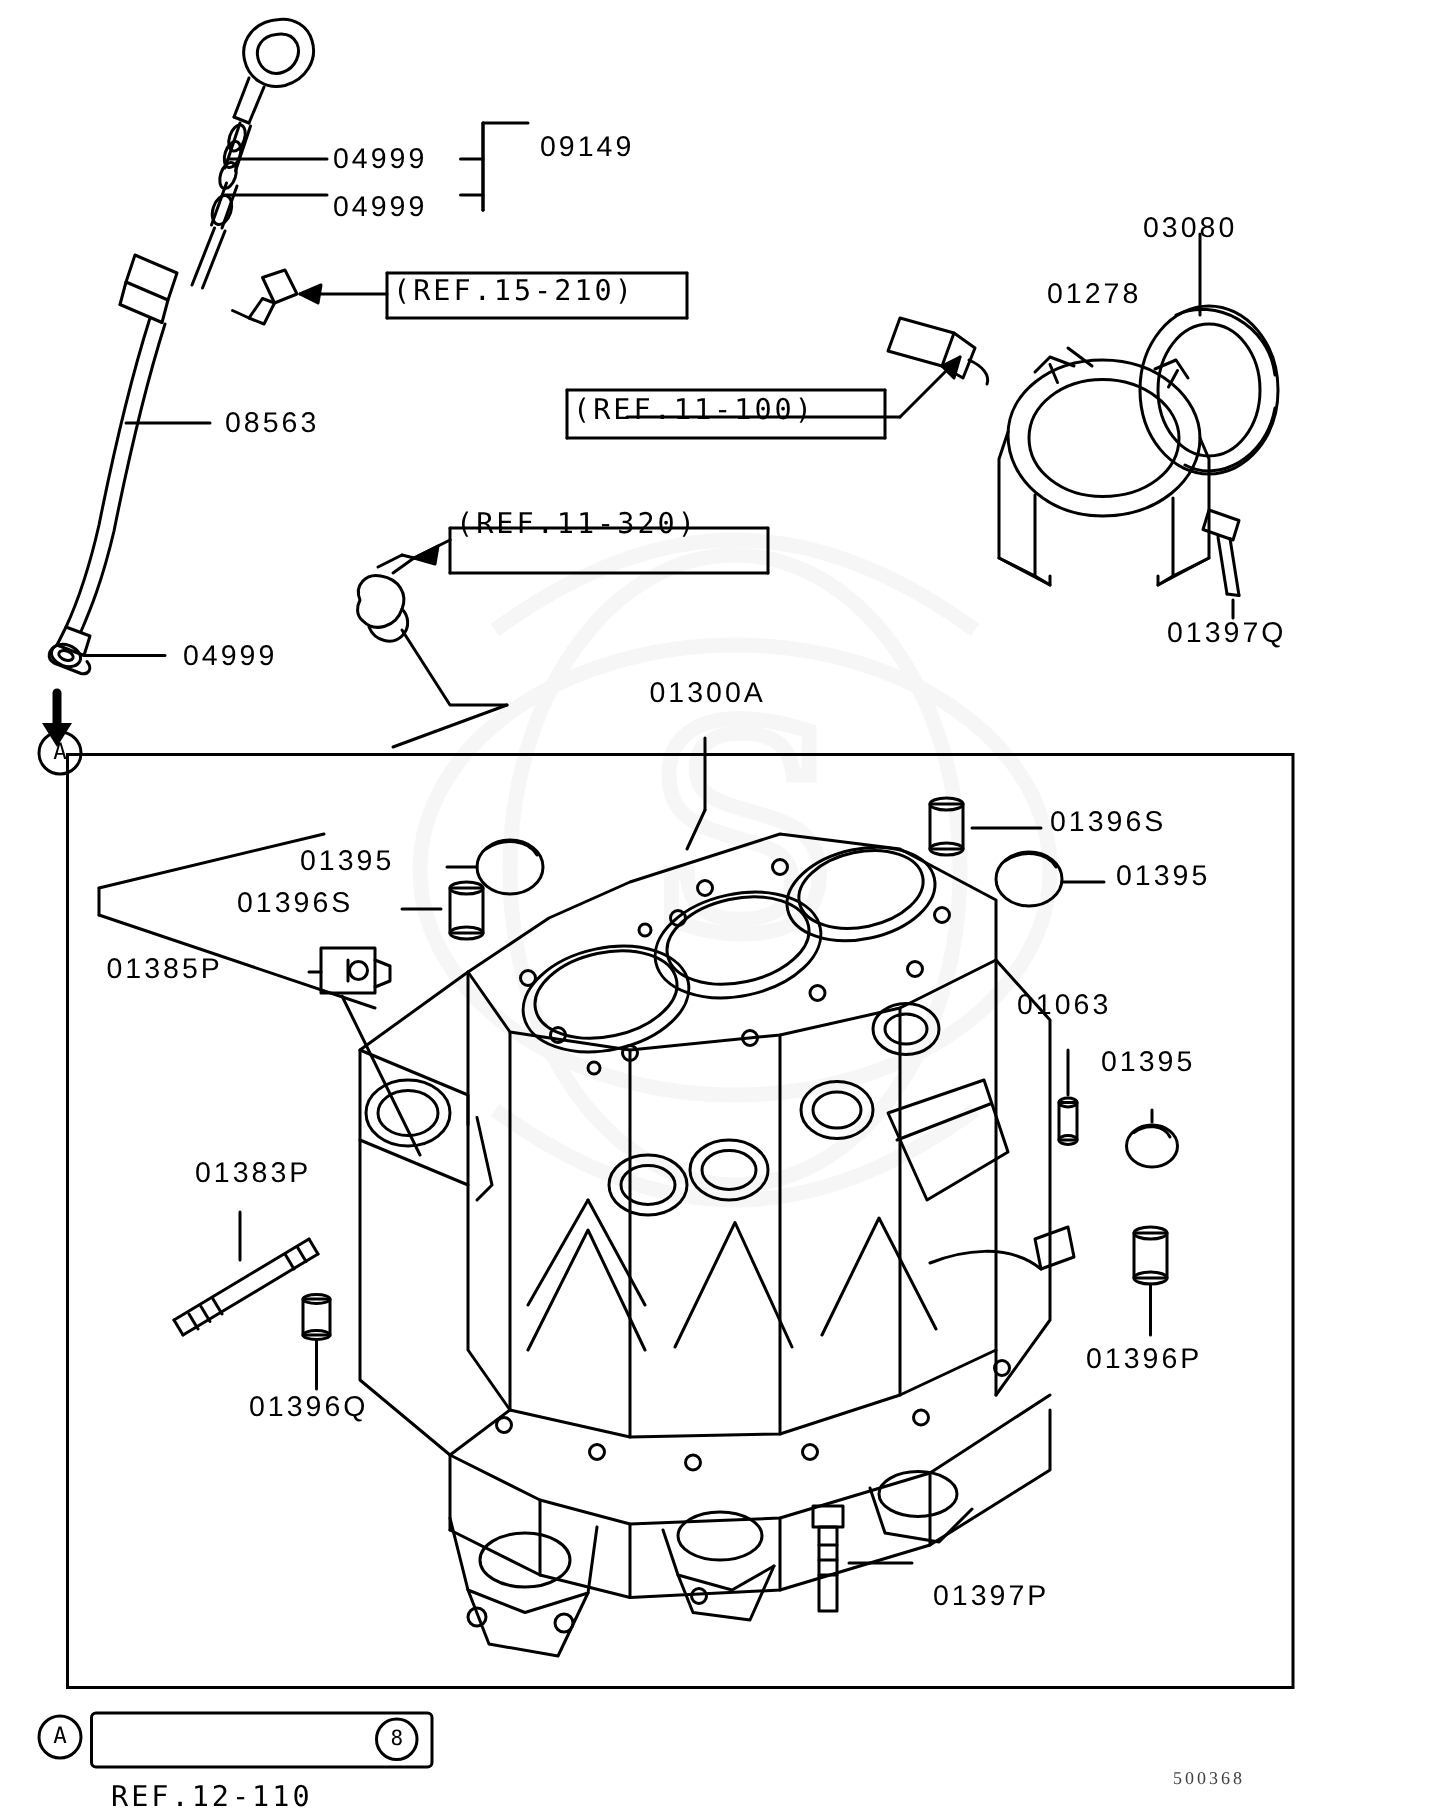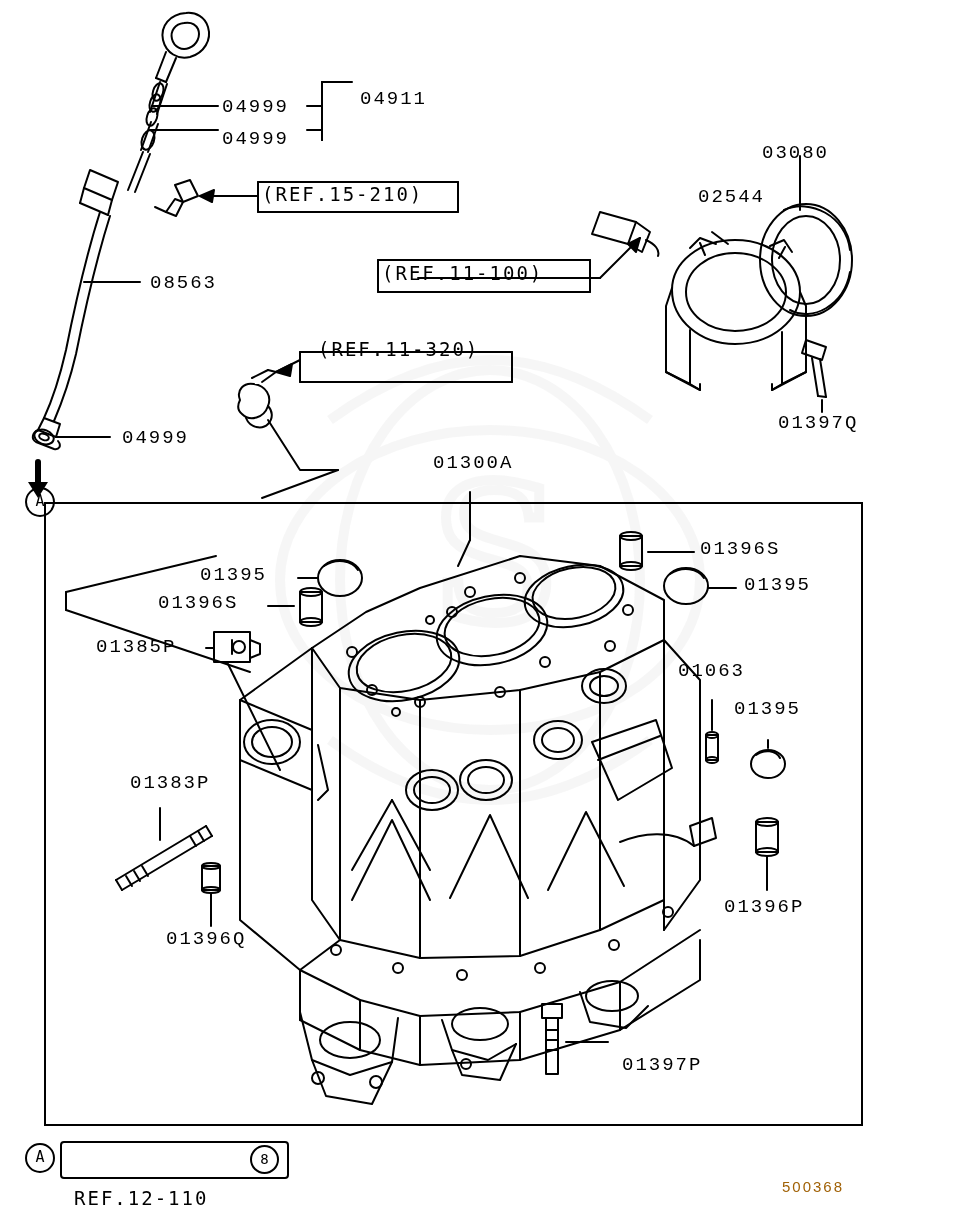--- a/index.html
+++ b/index.html
@@ -7,39 +7,39 @@
     width:960px;height:1210px;
     background:#ffffff;
     font-family:"DejaVu Sans Mono", monospace;
     color:#000;
     position:relative;
     overflow:hidden;
   }
   #stage{position:absolute;left:0;top:0;width:960px;height:1210px;}
   .lbl{
     position:absolute;
-    font-family:Liberation Mono, monospace;
+    font-family:Liberation Sans, sans-serif;
     font-size:19px;
     letter-spacing:2px;
     white-space:nowrap;
     color:#000;
   }
   .ref{
     position:absolute;
     font-family:"DejaVu Sans Mono", monospace;
     font-size:19px;
     letter-spacing:2px;
     white-space:nowrap;
   }
   .code{
     position:absolute;
-    font-family:Liberation Sans, sans-serif;
-    font-size:15px;
+    font-family:Liberation Serif, serif;
+    font-size:12px;
     letter-spacing:2px;
-    color:#a16207;
+    color:#404040;
   }
   svg{position:absolute;left:0;top:0;}
   .wm{
     position:absolute;
     left:180px;top:300px;
     width:620px;height:560px;
     opacity:0.07;
     pointer-events:none;
   }
   .footbox{
@@ -361,44 +361,44 @@
       <path d="M546 1040 L 558 1040"></path>
       <path d="M546 1050 L 558 1050"></path>
       <path d="M566 1042 L 608 1042"></path>
 
     </g>
   </svg>
 
   <div class="mainbox"></div>
 
   <div class="lbl" style="left:222px;top:96px;">04999</div>
-  <div class="lbl" style="left:360px;top:88px;">04911</div>
+  <div class="lbl" style="left:360px;top:88px;">09149</div>
   <div class="lbl" style="left:222px;top:128px;">04999</div>
 
   <div class="ref" style="left:262px;top:183px;">(REF.15-210)</div>
 
   <div class="lbl" style="left:150px;top:272px;">08563</div>
 
   <div class="ref" style="left:382px;top:262px;">(REF.11-100)</div>
-  <div class="ref" style="left:318px;top:338px;text-align:right;">(REF.11-320)</div>
+  <div class="ref" style="left:304px;top:338px;text-align:right;">(REF.11-320)</div>
 
   <div class="lbl" style="left:122px;top:427px;">04999</div>
 
   <div class="lbl" style="left:762px;top:142px;">03080</div>
-  <div class="lbl" style="left:698px;top:186px;">02544</div>
+  <div class="lbl" style="left:698px;top:186px;">01278</div>
   <div class="lbl" style="left:778px;top:412px;">01397Q</div>
 
   <div class="lbl" style="left:418px;top:452px;margin-left:15px;">01300A</div>
 
   <div class="lbl" style="left:700px;top:538px;">01396S</div>
   <div class="lbl" style="left:200px;top:564px;">01395</div>
   <div class="lbl" style="left:744px;top:574px;">01395</div>
   <div class="lbl" style="left:158px;top:592px;">01396S</div>
 
-  <div class="lbl" style="left:96px;top:636px;">01385P</div>
+  <div class="lbl" style="left:71px;top:636px;">01385P</div>
 
   <div class="lbl" style="left:678px;top:660px;">01063</div>
   <div class="lbl" style="left:734px;top:698px;">01395</div>
 
   <div class="lbl" style="left:130px;top:772px;">01383P</div>
   <div class="lbl" style="left:166px;top:928px;">01396Q</div>
   <div class="lbl" style="left:724px;top:896px;">01396P</div>
   <div class="lbl" style="left:622px;top:1030px;margin-top:24px;">01397P</div>
 
   <div class="circA" style="left:25px;top:487px;">A</div>

